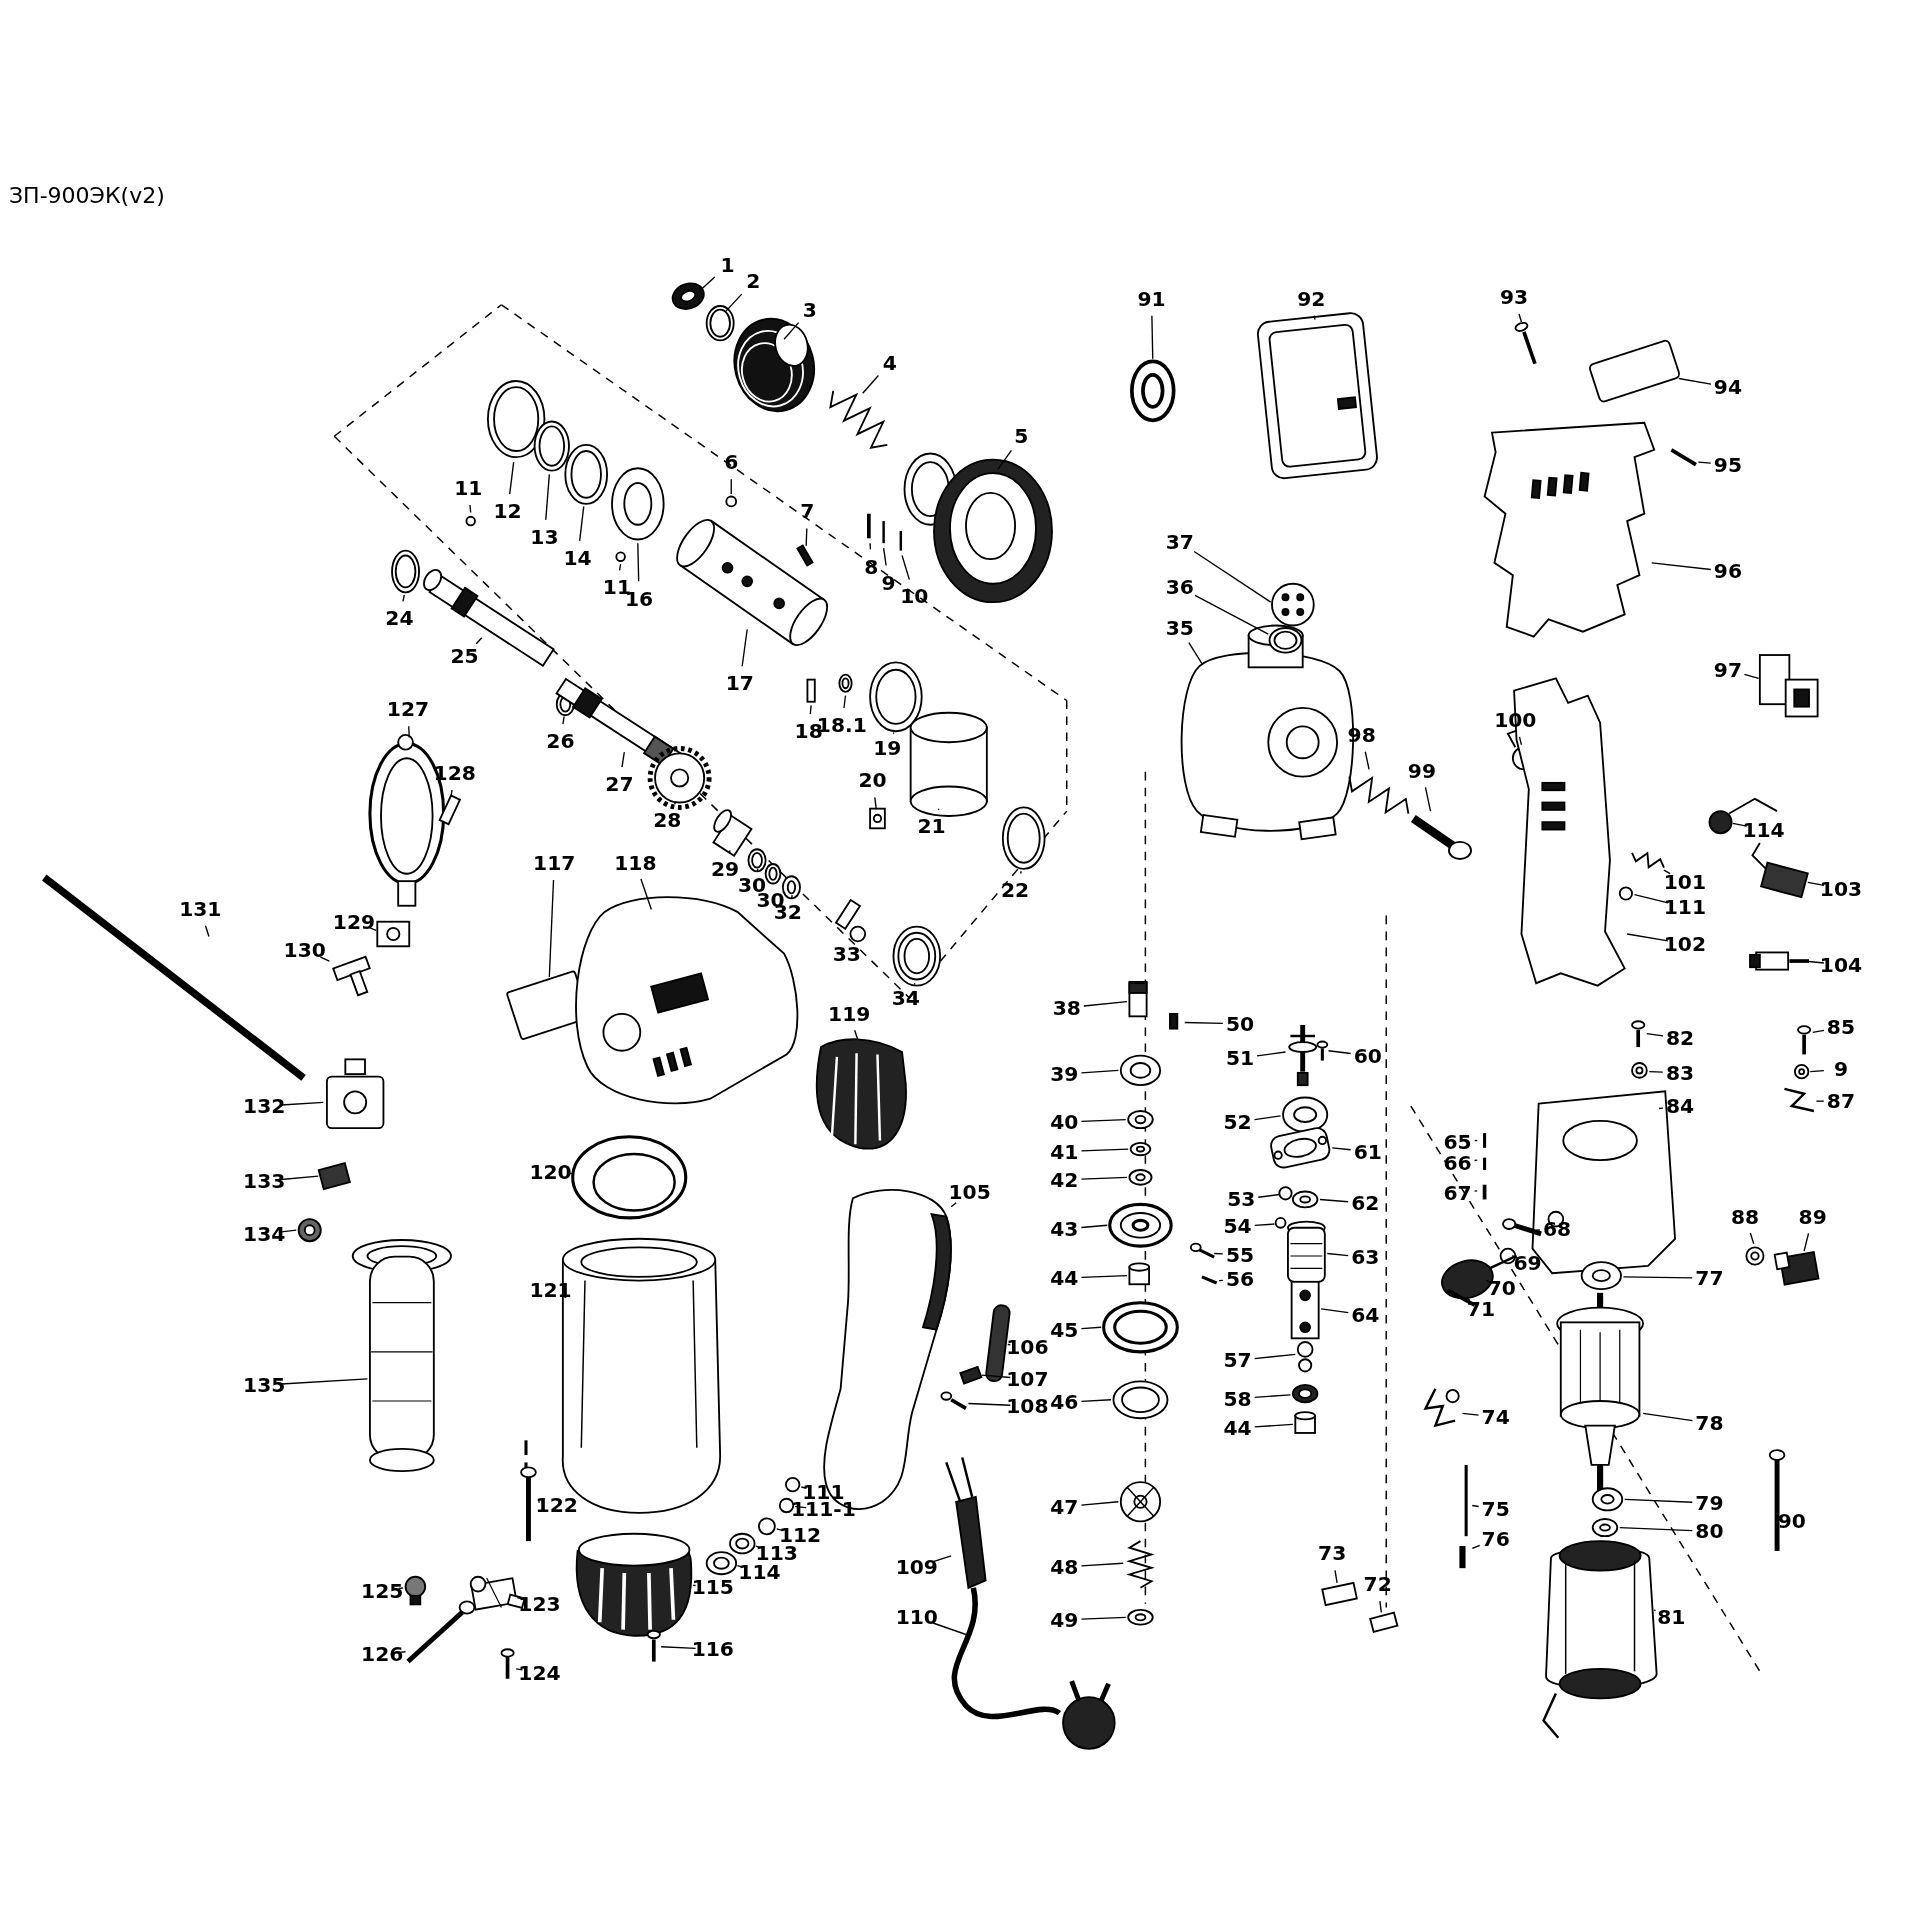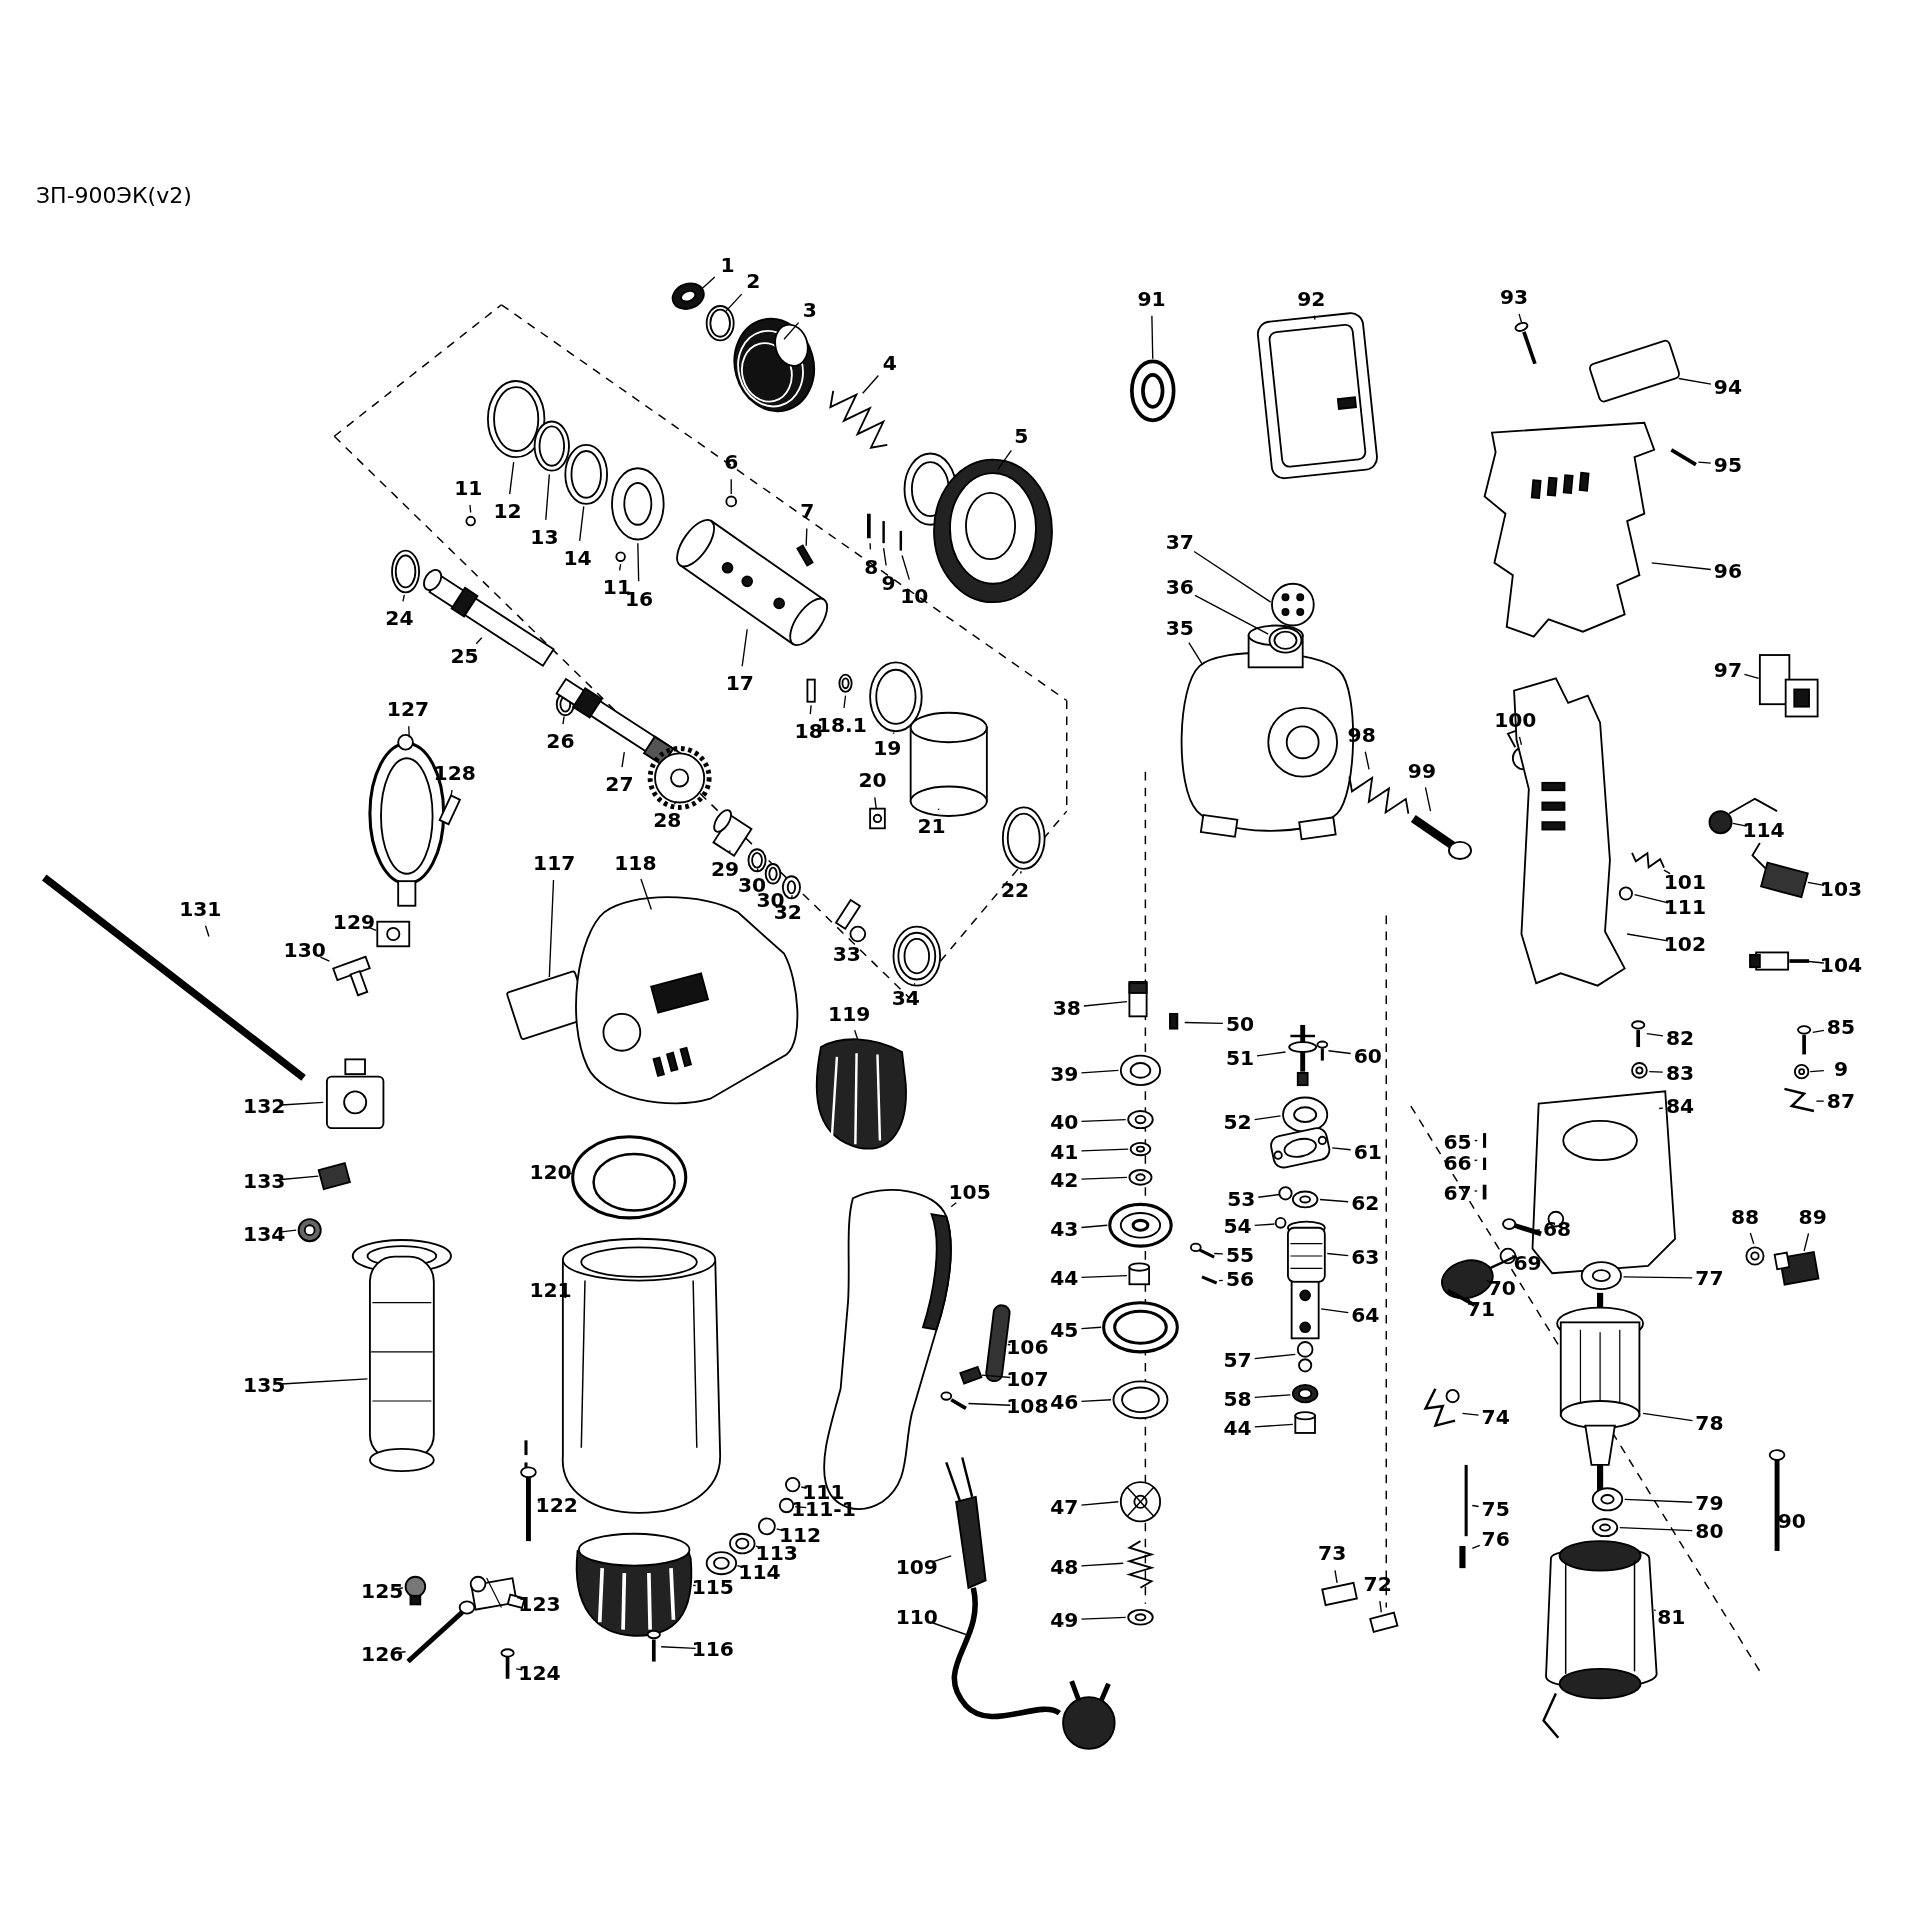--- a/index.html
+++ b/index.html
@@ -1,18 +1,18 @@
 <!DOCTYPE html>
 <html style="font-size:15px"><head>
 <meta charset="utf-8">
 <style>
   html,body{margin:0;padding:0;background:#fff;}
   body{width:1927px;height:1927px;position:relative;font-family:"DejaVu Sans",sans-serif;}
   .stage{position:absolute;inset:0;background:#fff;}
-  .title{position:absolute;left:36px;top:183px;font-size:22px;color:#000;white-space:nowrap;}
+  .title{position:absolute;left:9px;top:183px;font-size:22px;color:#000;white-space:nowrap;}
   svg{position:absolute;inset:0;width:1927px;height:1927px;}
   svg text{font-family:"DejaVu Sans",sans-serif;}
 </style>
 </head>
 <body>
 
 <div class="stage">
   <div class="title">ЗП-900ЭК(v2)</div>
   <svg id="diagram" xmlns="http://www.w3.org/2000/svg" viewBox="0 0 1568 1568">
       <line x1="272" y1="355" x2="740" y2="812" stroke="#000" stroke-width="1.2" stroke-dasharray="7 6"></line>

